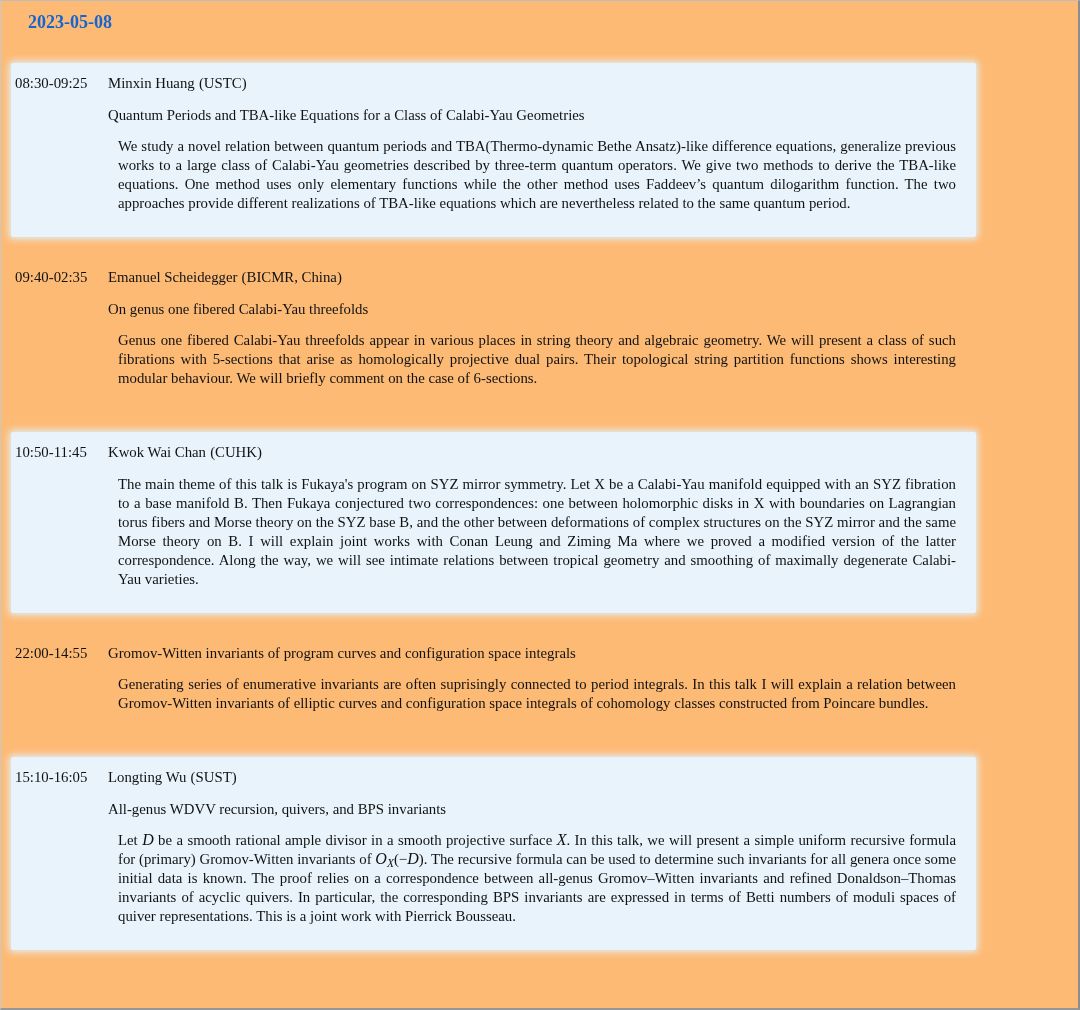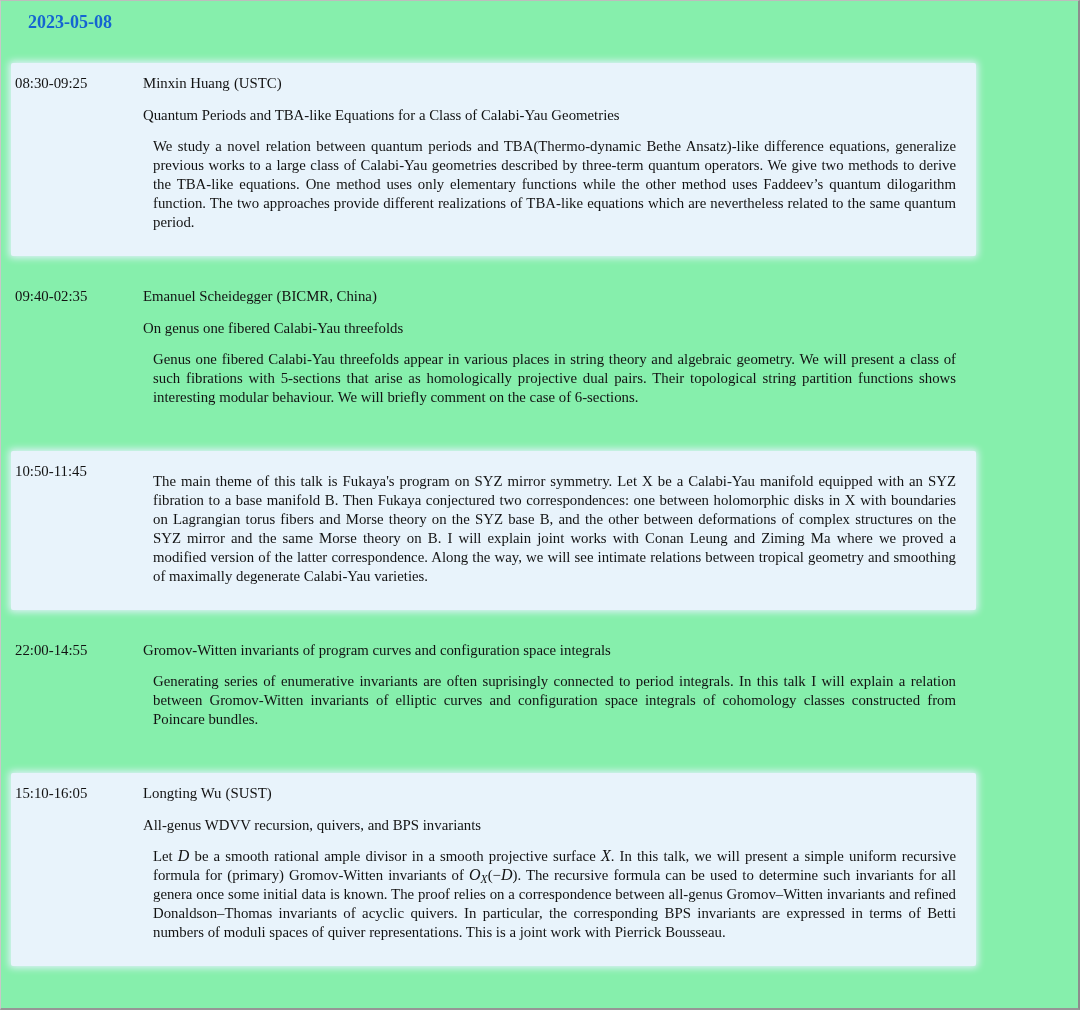--- a/index.html
+++ b/index.html
@@ -1,20 +1,20 @@
 <!DOCTYPE html>
 <html><head>
 <meta charset="utf-8">
 <style>
   html,body { margin:0; padding:0; background:#ffffff; }
   .page {
     position:relative;
     width:1080px; height:1010px;
     box-sizing:border-box;
-    background:#86efac;
+    background:#fdba74;
     border-top:1px solid #bdbdbd;
     border-left:1px solid #c8c8c8;
     border-right:2px solid #8d8d8d;
     border-bottom:2px solid #969696;
     overflow:hidden;
     font-family:"Liberation Serif","DejaVu Serif",serif;
     color:#121212;
   }
   .date-heading {
     margin:11px 0 0 27px;
@@ -22,21 +22,20 @@
     font-weight:bold;
     color:#1464d2;
   }
   .sessions { margin:30px 0 0 10px; width:965px; }
   .session {
     display:flex;
     box-sizing:border-box;
     width:965px;
     margin-bottom:20px;
     padding:11px 10px 14px 4px;
-    gap:35px;
   }
   .session.highlight {
     background:#e8f3fb;
     box-shadow:0 0 7px 2px #e3f0fa;
     border-radius:2px;
   }
   .time {
     flex:none;
     width:93px;
     font-size:14.8px;
@@ -79,20 +78,21 @@
       <div class="content">
         <p class="speaker"><span class="name">Emanuel Scheidegger</span><span class="affil">(BICMR, China)</span></p>
         <p class="talk-title">On genus one fibered Calabi-Yau threefolds</p>
         <p class="abstract">Genus one fibered Calabi-Yau threefolds appear in various places in string theory and algebraic geometry. We will present a class of such fibrations with 5-sections that arise as homologically projective dual pairs. Their topological string partition functions shows interesting modular behaviour. We will briefly comment on the case of 6-sections.</p>
       </div>
     </section>
 
     <section class="session highlight">
       <div class="time">10:50-11:45</div>
       <div class="content">
+        <p class="speaker"><span class="name">Kwok Wai Chan</span><span class="affil">(CUHK)</span></p>
         <p class="abstract">The main theme of this talk is Fukaya's program on SYZ mirror symmetry. Let X be a Calabi-Yau manifold equipped with an SYZ fibration to a base manifold B. Then Fukaya conjectured two correspondences: one between holomorphic disks in X with boundaries on Lagrangian torus fibers and Morse theory on the SYZ base B, and the other between deformations of complex structures on the SYZ mirror and the same Morse theory on B. I will explain joint works with Conan Leung and Ziming Ma where we proved a modified version of the latter correspondence. Along the way, we will see intimate relations between tropical geometry and smoothing of maximally degenerate Calabi-Yau varieties.</p>
       </div>
     </section>
 
     <section class="session">
       <div class="time">22:00-14:55</div>
       <div class="content">
         <p class="talk-title">Gromov-Witten invariants of program curves and configuration space integrals</p>
         <p class="abstract">Generating series of enumerative invariants are often suprisingly connected to period integrals. In this talk I will explain a relation between Gromov-Witten invariants of elliptic curves and configuration space integrals of cohomology classes constructed from Poincare bundles.</p>
       </div>

